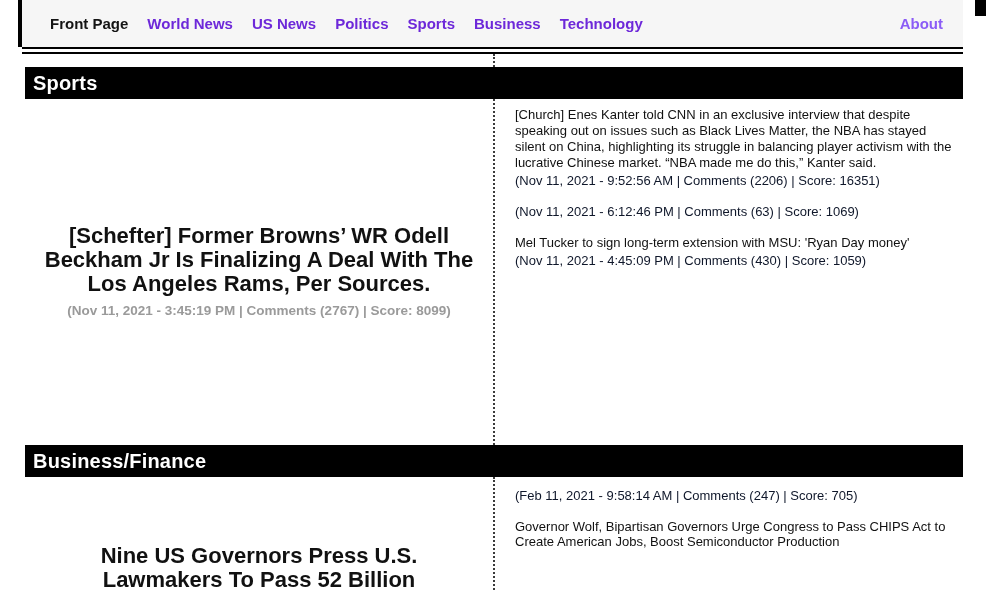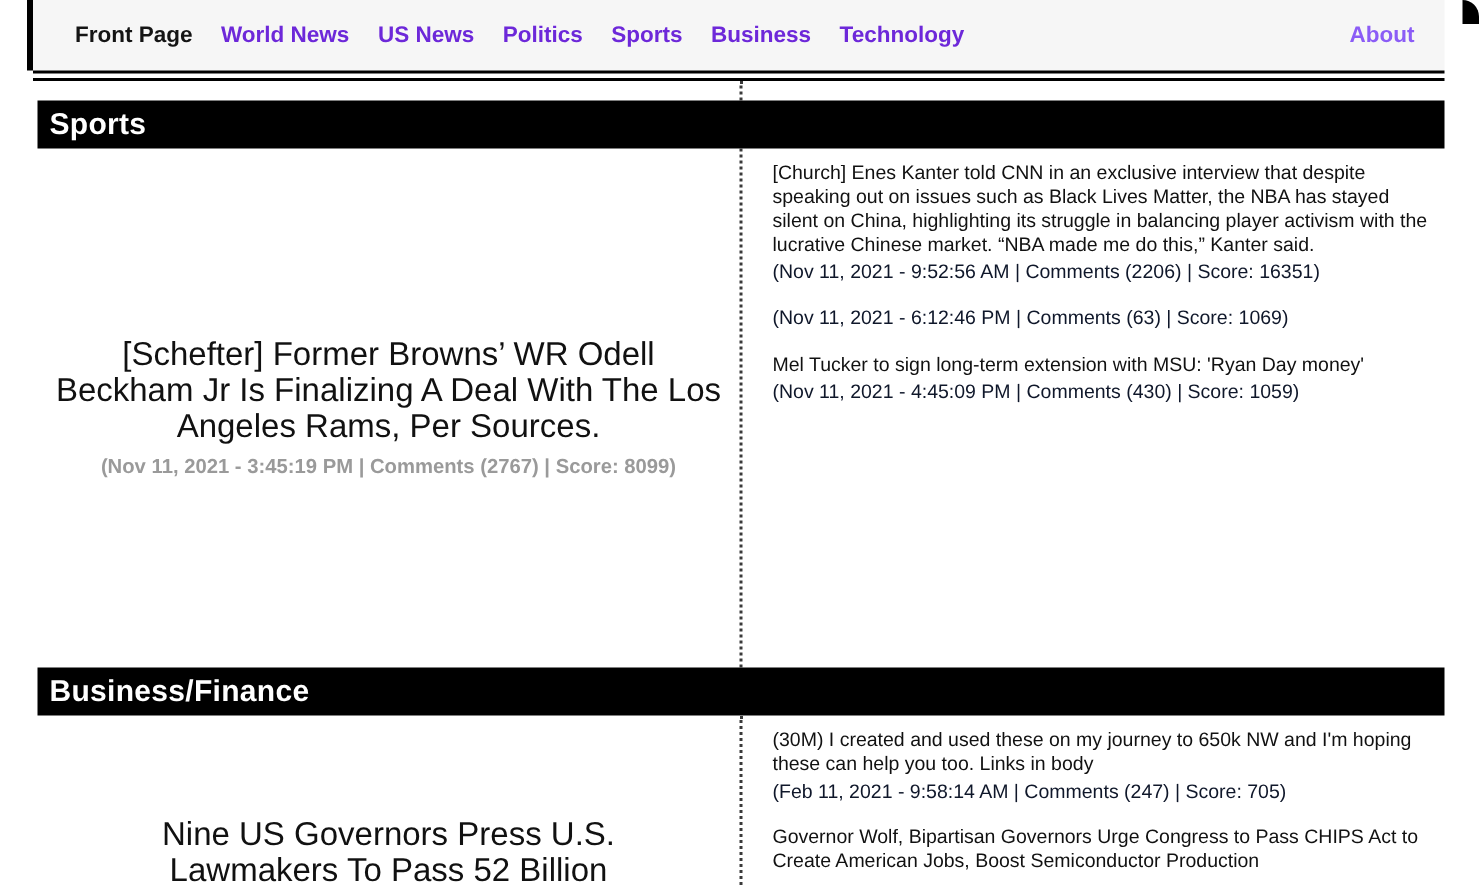--- a/index.html
+++ b/index.html
@@ -1,19 +1,19 @@
 <!DOCTYPE html>
 <html><head>
 <meta charset="utf-8">
 <style>
   * { margin:0; padding:0; box-sizing:border-box; }
   html,body { background:#fff; }
   .page {
     position:relative; width:986px; height:590px; overflow:hidden;
-    background:#ffffff; font-family:"Liberation Sans", sans-serif;border-radius:11px;
+    background:#ffffff; font-family:"Liberation Sans", sans-serif;
   }
   
   .navbar {
     position:absolute; left:18px; top:0; width:945px; height:47px;
     background:#f6f6f6; border-left:4px solid #000;
     display:flex; align-items:center; padding:0 12px 0 28px;
   }
   .nav-item {
     font-size:15px; font-weight:bold; color:#6d28d9;
     margin-right:19px; white-space:nowrap; cursor:pointer;
@@ -38,21 +38,21 @@
     width:470px; flex:0 0 470px;
     border-right:2px dotted #3a3a3a;
     display:flex; flex-direction:column; align-items:center;
     padding:0 12px;
   }
   .col-left.centered { justify-content:center; }
   .col-right { flex:1; padding:8px 6px 0 20px; }
   .row-sports { height:346px; }
   .row-business { height:240px; }
   .featured-headline {
-    font-size:22px; font-weight:normal; color:#111; text-align:center;
+    font-size:22px; font-weight:bold; color:#111; text-align:center;
     line-height:1.09; max-width:446px; cursor:pointer;
   }
   .featured-headline.biz { max-width:392px; }
   .featured-meta {
     font-size:13.5px; font-weight:bold; color:#9a9a9a; text-align:right;
     margin-top:7px; line-height:1.2;
   }
   .story { margin-bottom:15px; }
   .story-headline {
     font-size:13px; color:#111; line-height:1.22; cursor:pointer;
@@ -117,21 +117,20 @@
 
     <div class="section-bar">
       <span>Business/Finance</span>
     </div>
     <div class="section-row row-business">
       <div class="col-left biz-left">
         <div class="featured-headline biz">Nine US Governors Press U.S. Lawmakers To Pass 52 Billion</div>
       </div>
       <div class="col-right">
         <div class="story">
-          <div class="story-headline">(30M) I created and used these on my journey to 650k NW and I'm hoping these can help you too. Links in body</div>
           <div class="story-meta">(Feb 11, 2021 - 9:58:14 AM | Comments (247) | Score: 705)</div>
         </div>
         <div class="story">
           <div class="story-headline">Governor Wolf, Bipartisan Governors Urge Congress to Pass CHIPS Act to Create American Jobs, Boost Semiconductor Production</div>
         </div>
       </div>
     </div>
 
   </div>
 

